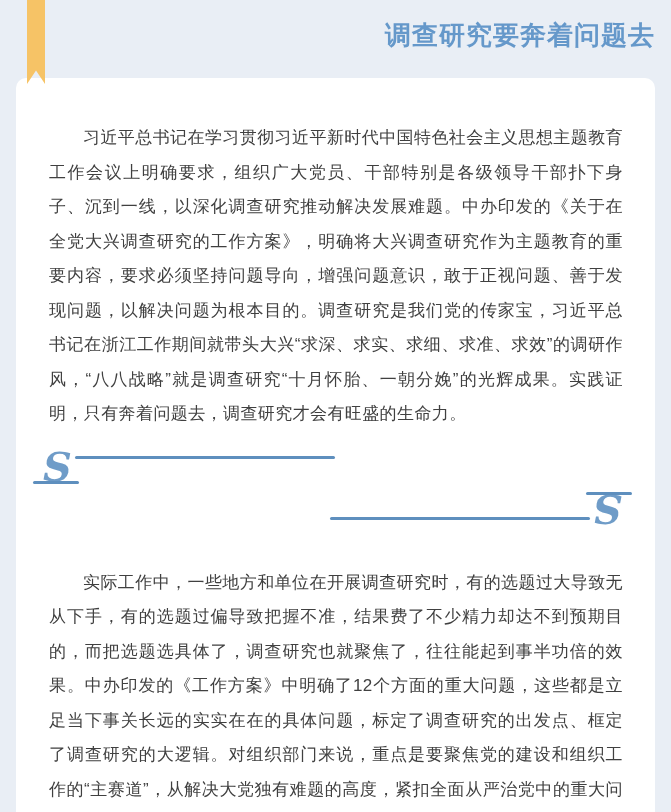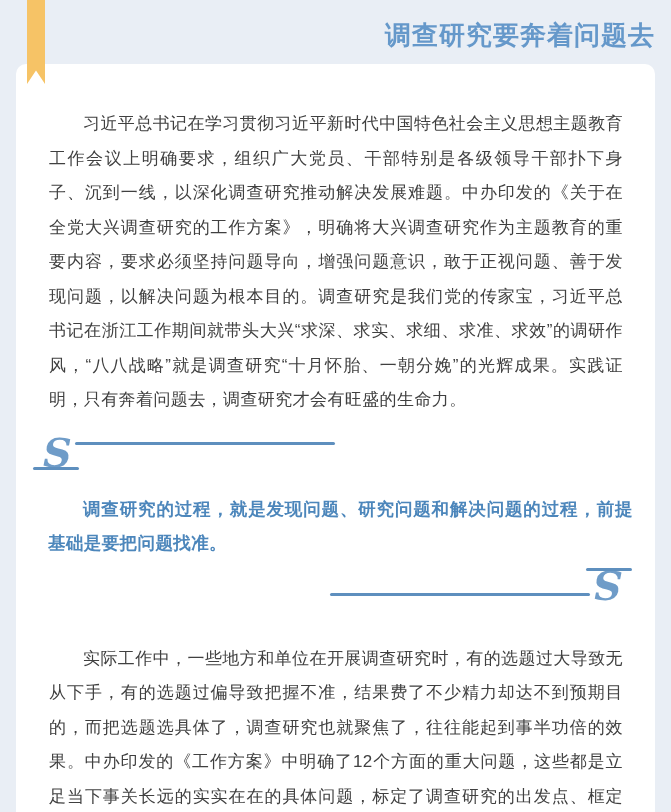--- a/index.html
+++ b/index.html
@@ -9,21 +9,21 @@
   body {
     width: 671px;
     height: 812px;
     overflow: hidden;
     background: var(--background, #e9eef5);
     font-family: "Liberation Sans", "DejaVu Sans", sans-serif;
     position: relative;
   }
   .page-header {
     position: relative;
-    height: 64px;
+    height: 78px;
   }
   .page-title {
     position: absolute;
     right: 16px;
     top: 18px;
     margin: 0;
     font-size: 26px;
     font-weight: bold;
     letter-spacing: 1px;
     color: var(--title, #6598ca);
@@ -126,21 +126,20 @@
   <div class="card">
 
     <p class="body-par first">习近平总书记在学习贯彻习近平新时代中国特色社会主义思想主题教育工作会议上明确要求，组织广大党员、干部特别是各级领导干部扑下身子、沉到一线，以深化调查研究推动解决发展难题。中办印发的《关于在全党大兴调查研究的工作方案》，明确将大兴调查研究作为主题教育的重要内容，要求必须坚持问题导向，增强问题意识，敢于正视问题、善于发现问题，以解决问题为根本目的。调查研究是我们党的传家宝，习近平总书记在浙江工作期间就带头大兴“求深、求实、求细、求准、求效”的调研作风，“八八战略”就是调查研究“十月怀胎、一朝分娩”的光辉成果。实践证明，只有奔着问题去，调查研究才会有旺盛的生命力。</p>
 
     <div class="decor decor-top">
       <span class="decor-s">S</span>
       <span class="line-long"></span>
       <span class="line-short"></span>
     </div>
 
-    <p class="quote-text">调查研究的过程，就是发现问题、研究问题和解决问题的过程，前提基础是要把问题找准。</p>
 
     <div class="decor decor-bottom">
       <span class="decor-s">S</span>
       <span class="line-long"></span>
       <span class="line-short"></span>
     </div>
 
     <p class="body-par second">实际工作中，一些地方和单位在开展调查研究时，有的选题过大导致无从下手，有的选题过偏导致把握不准，结果费了不少精力却达不到预期目的，而把选题选具体了，调查研究也就聚焦了，往往能起到事半功倍的效果。中办印发的《工作方案》中明确了12个方面的重大问题，这些都是立足当下事关长远的实实在在的具体问题，标定了调查研究的出发点、框定了调查研究的大逻辑。对组织部门来说，重点是要聚焦党的建设和组织工作的“主赛道”，从解决大党独有难题的高度，紧扣全面从严治党中的重大问题，深入研究强化党的全面领导、增强党组织政治功能和组织功能、提振党员干部干事创业精气神等关键问题，确保有的放矢、防止无病呻吟。</p>
 
   </div>

